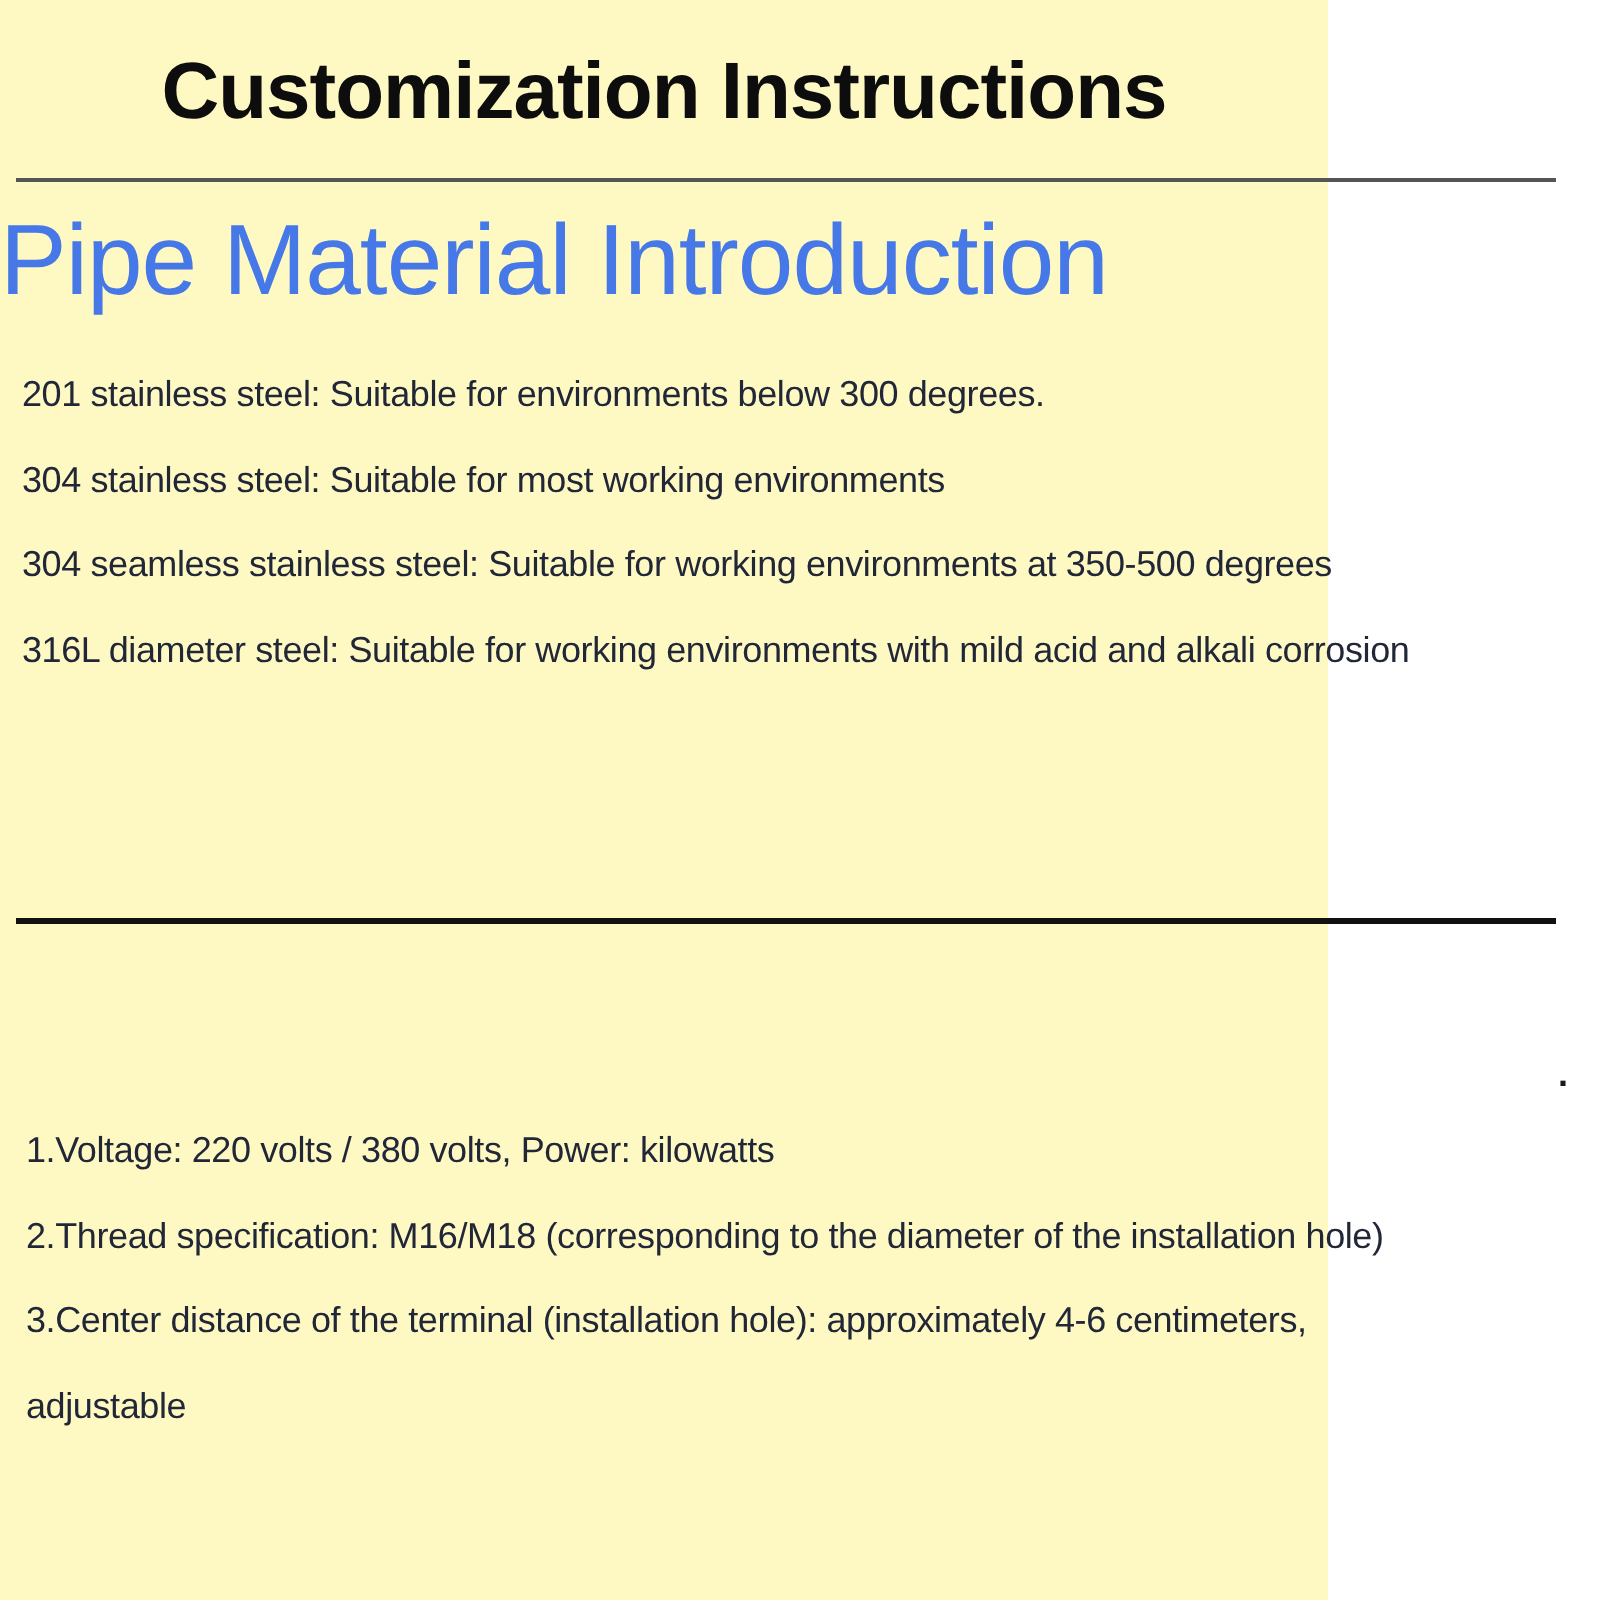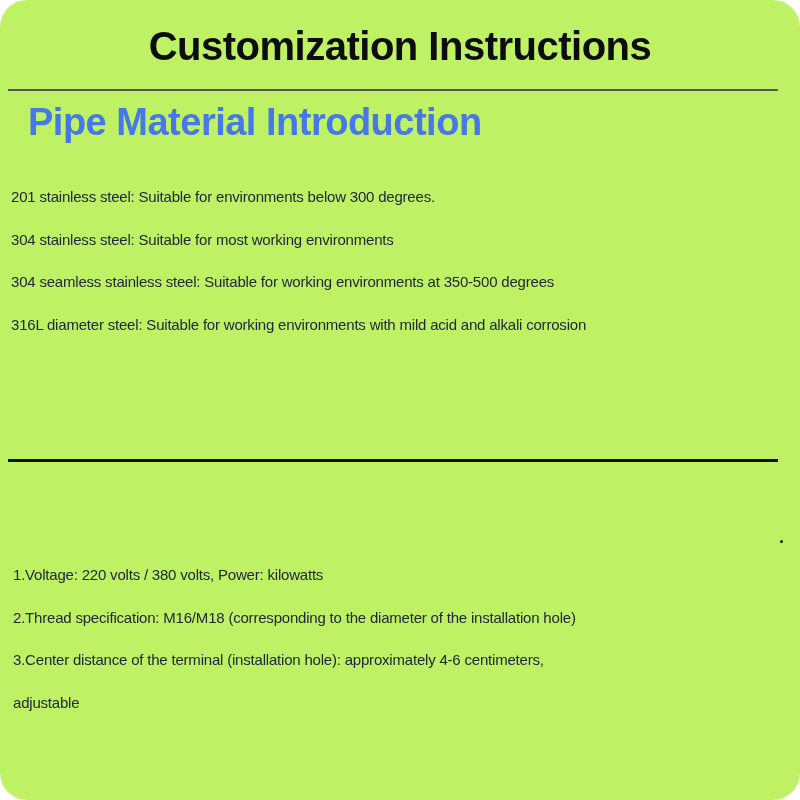--- a/index.html
+++ b/index.html
@@ -12,24 +12,23 @@
   * { margin: 0; padding: 0; box-sizing: border-box; }
   html, body {
     width: 800px;
     height: 800px;
     background: #ffffff;
     font-family: "Liberation Sans", sans-serif;
     overflow: hidden;
   }
   .page {
     position: relative;
-    width: 800px;
+    width: 664px;
     height: 800px;
-    background: #bef264;
-    border-radius: 27px;
+    background: #fef9c3;
   }
   .doc-title {
     position: absolute;
     top: 24px;
     left: 0;
     width: 100%;
     text-align: center;
     font-size: 40px;
     font-weight: 700;
     letter-spacing: -0.5px;
@@ -45,35 +44,35 @@
     height: 2px;
     background: var(--divider-gray);
   }
   .divider-mid {
     top: 459px;
     height: 3px;
     background: var(--divider-black);
   }
   .section-heading {
     position: absolute;
-    left: 28px;
-    font-size: 38px;
-    font-weight: 700;
+    left: 0;
+    font-size: 50px;
+    font-weight: 400;
     letter-spacing: -0.5px;
     color: var(--blue);
     white-space: nowrap;
   }
   .heading-material { top: 101px; }
   .heading-spec { top: 468px; }
   .body-lines {
     position: absolute;
     display: flex;
     flex-direction: column;
     gap: 24px;
-    font-size: 15px;
+    font-size: 18px;
     line-height: 18.5px;
     letter-spacing: -0.2px;
     color: var(--body-text);
     white-space: nowrap;
   }
   .material-lines {
     top: 188px;
     left: 11px;
   }
   .spec-lines {

